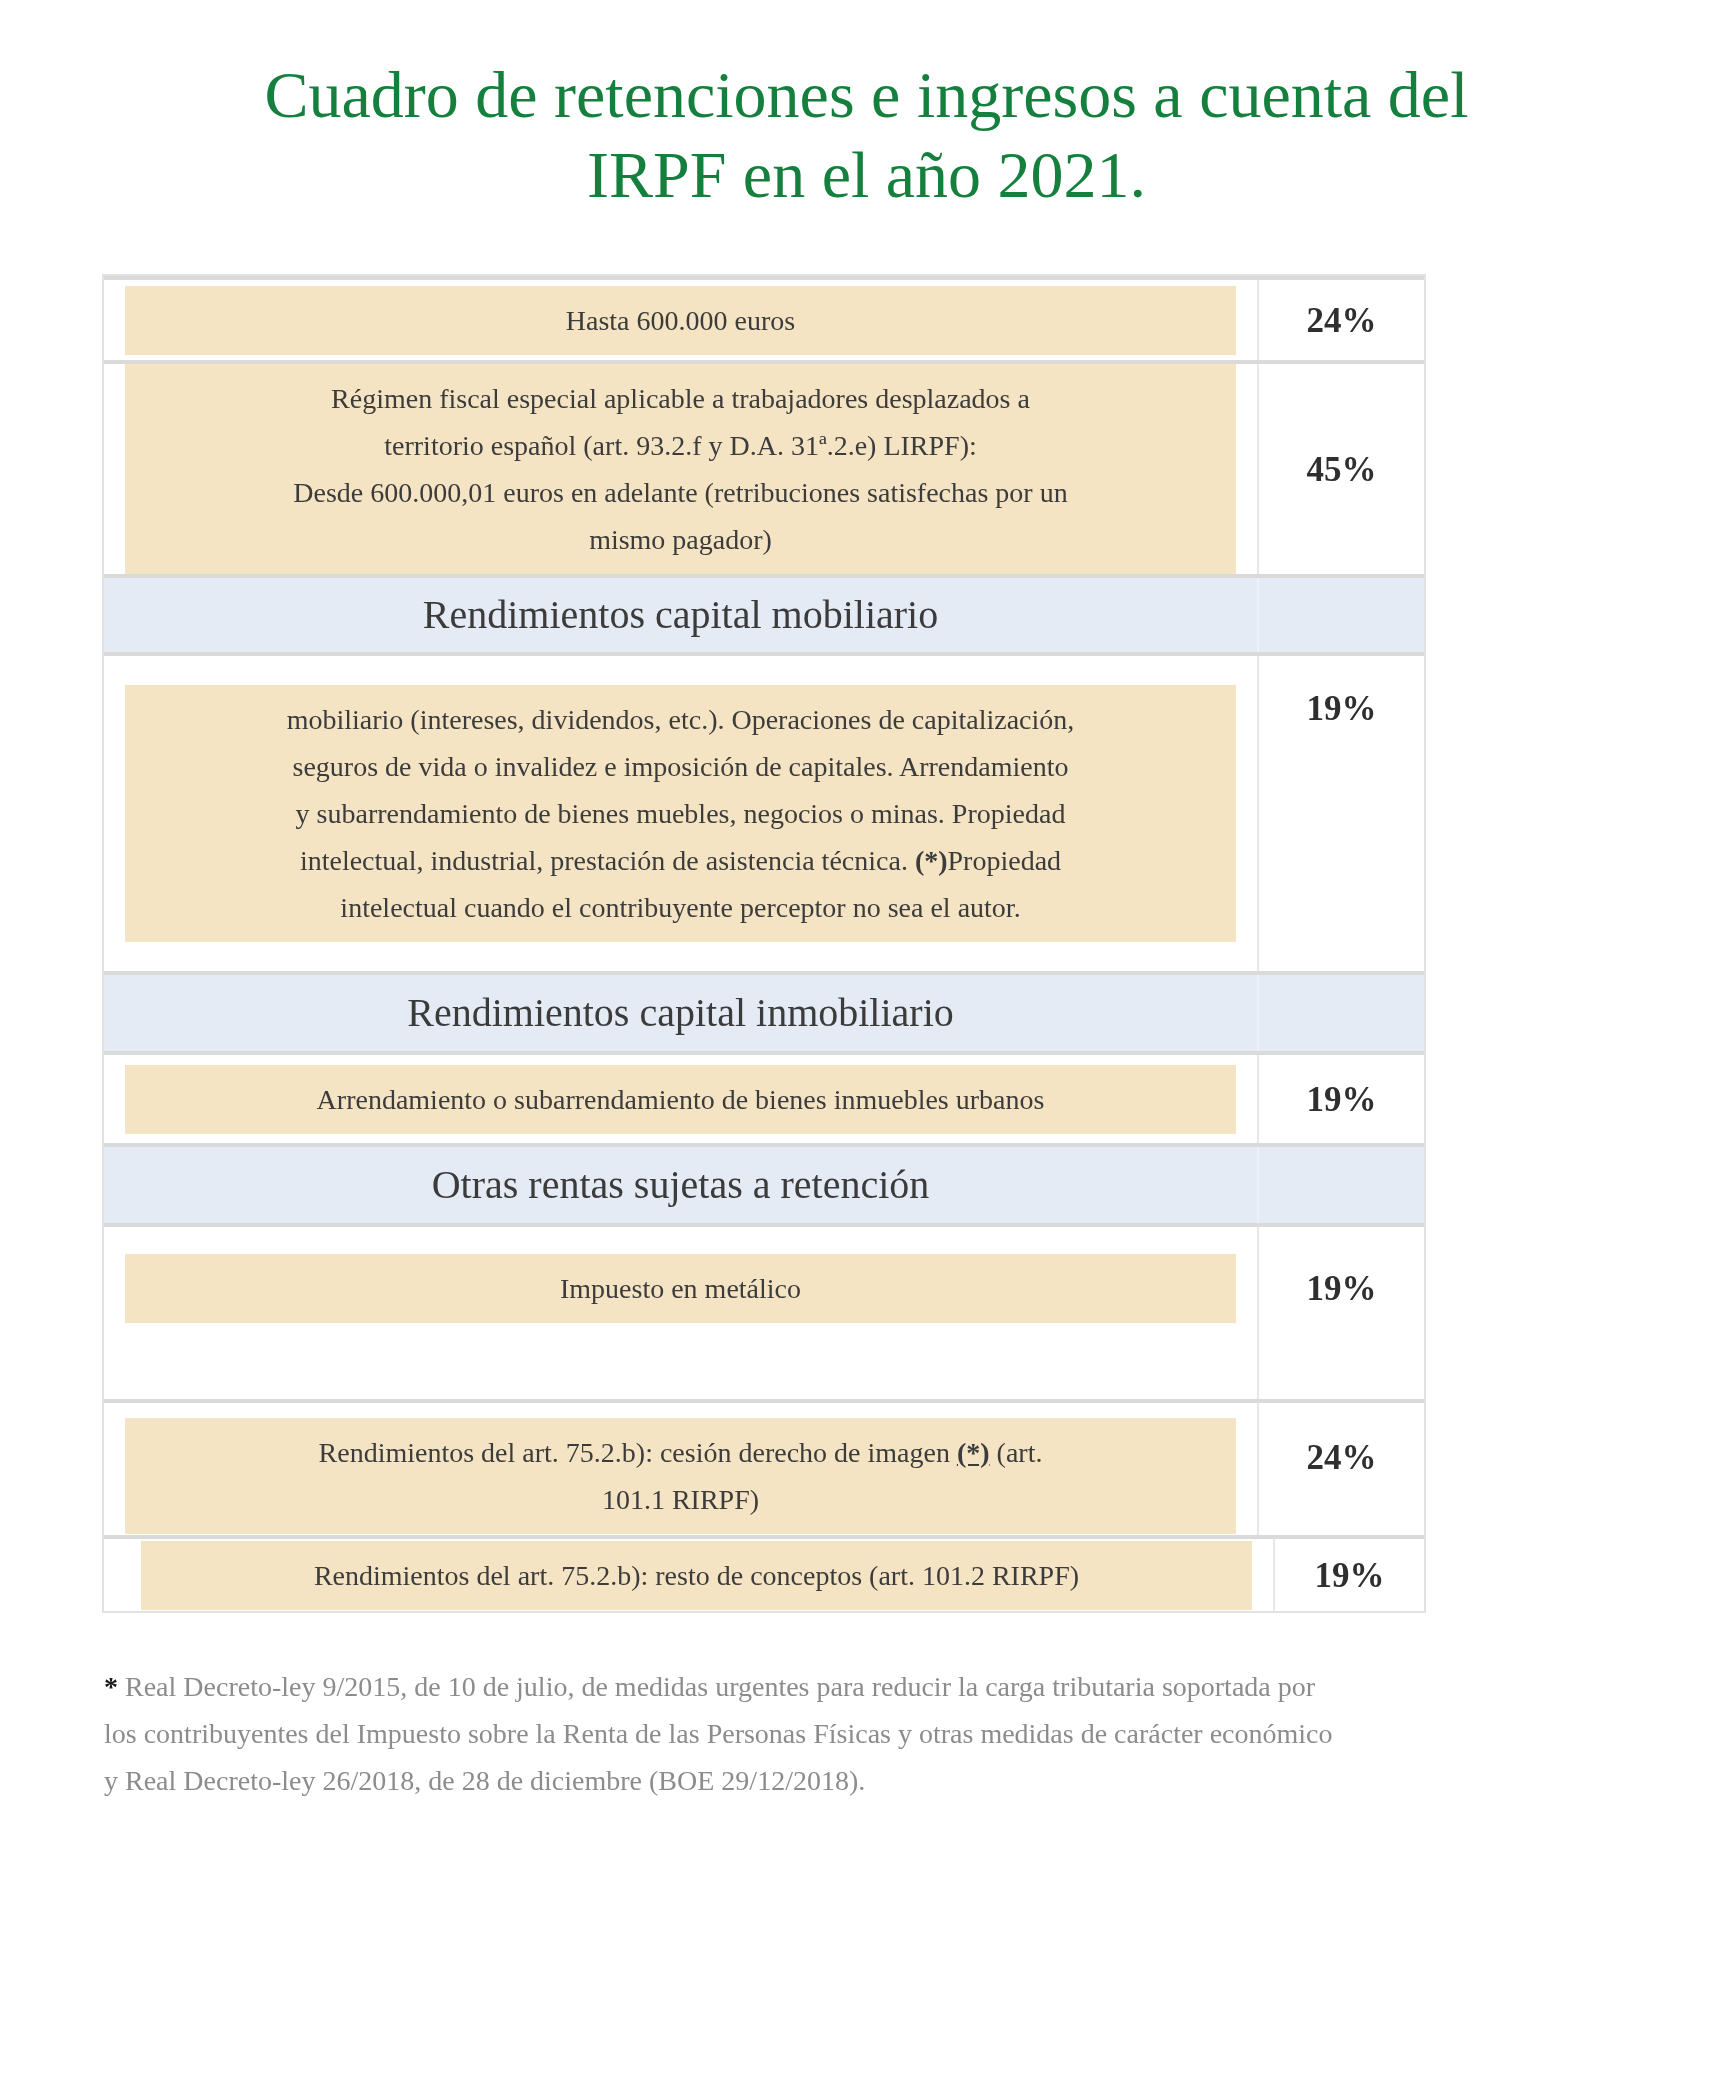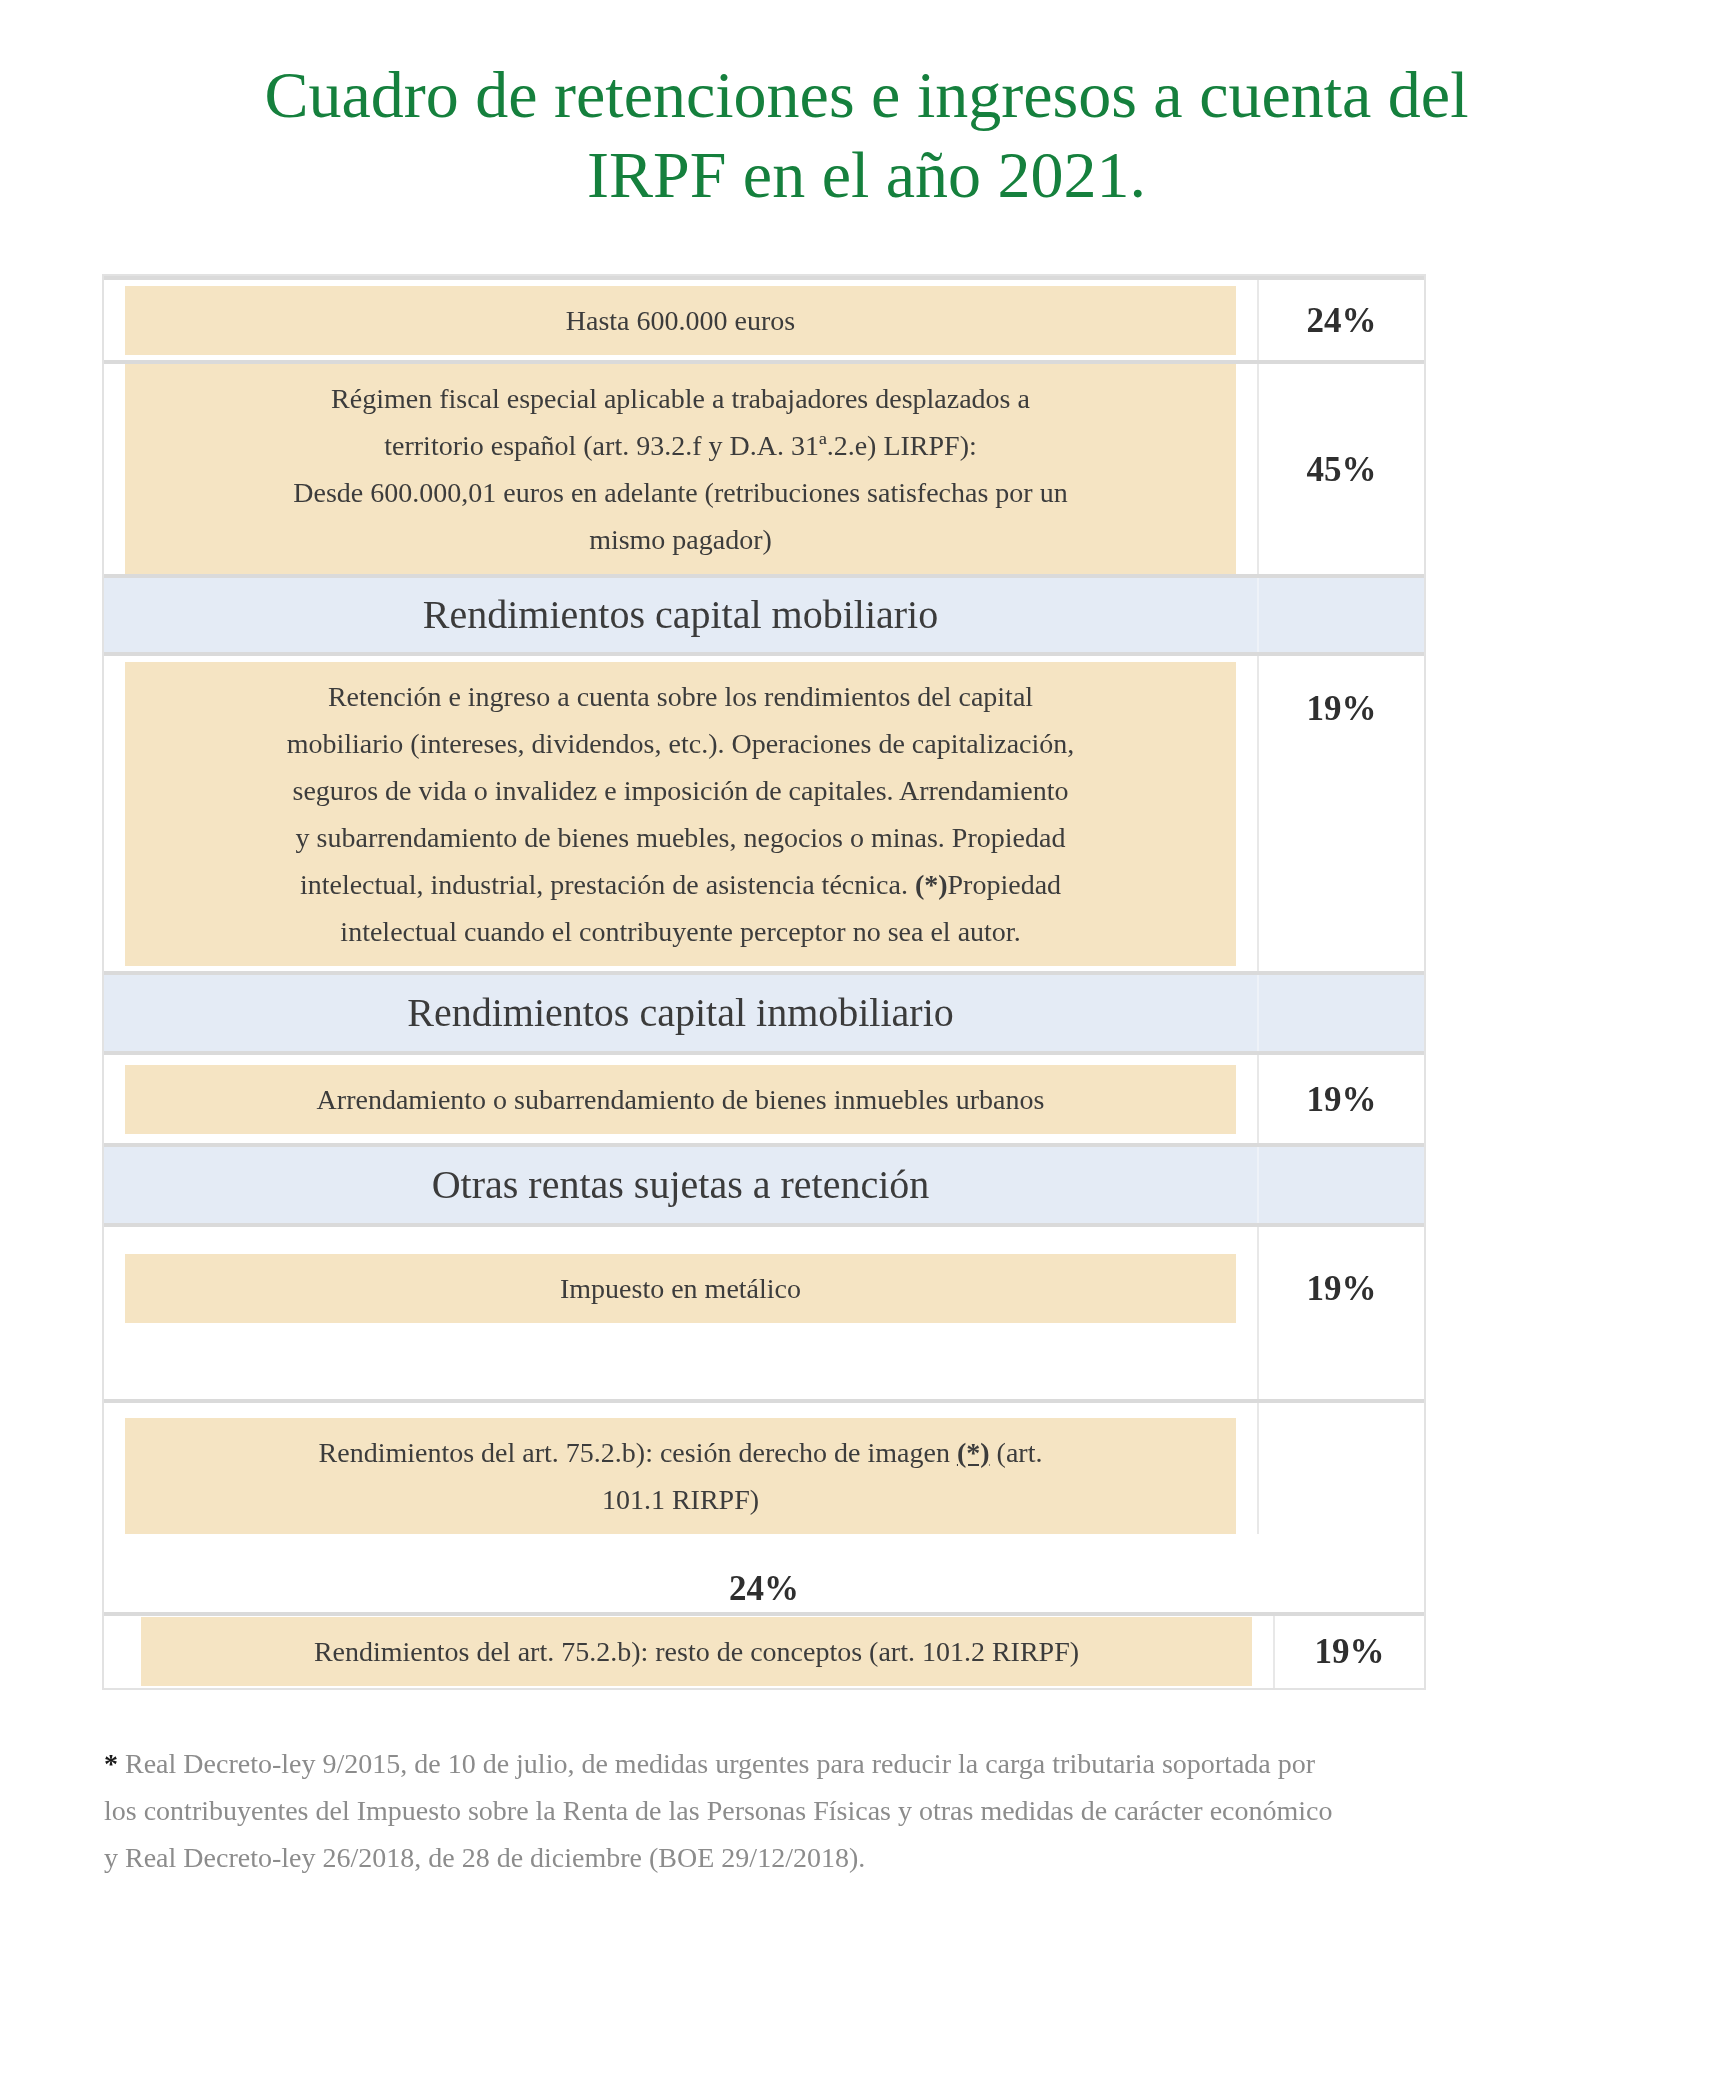--- a/index.html
+++ b/index.html
@@ -88,21 +88,21 @@
 
   
   .r-hasta       { min-height: 84px; }
   .r-regimen     { min-height: 210px; }
   .r-band        { min-height: 78px; }
   .r-retencion   { min-height: 319px; }
   .r-band2       { min-height: 80px; }
   .r-arrenda     { min-height: 92px; }
   .r-band3       { min-height: 80px; }
   .r-premios     { min-height: 176px; }
-  .r-cesion      { min-height: 136px; flex-direction: column; }
+  .r-cesion      { min-height: 136px; }
   .r-resto       { min-height: 76px; padding-left: 16px; }
 
   .pt-ret   { padding-top: 29px; }
   .pt-preL  { padding-top: 27px; }
   .pt-preR  { padding-top: 38px; }
   .pt-cesL  { padding-top: 14.7px; }
   .pt-cesR  { padding-top: 31px; }
 
   
   .footnote {
@@ -156,21 +156,20 @@
   <div class="row r-band band">
     <div class="cell-left">
       <div class="band-label">Rendimientos capital mobiliario</div>
     </div>
     <div class="cell-right"></div>
   </div>
 
   <div class="row r-retencion">
     <div class="cell-left">
       <div class="hl">
-        <div class="line">Retención e ingreso a cuenta sobre los rendimientos del capital</div>
         <div class="line">mobiliario (intereses, dividendos, etc.). Operaciones de capitalización,</div>
         <div class="line">seguros de vida o invalidez e imposición de capitales. Arrendamiento</div>
         <div class="line">y subarrendamiento de bienes muebles, negocios o minas. Propiedad</div>
         <div class="line"><span>intelectual, industrial, prestación de asistencia técnica. </span><span class="star-bold">(*)</span><span>Propiedad</span></div>
         <div class="line">intelectual cuando el contribuyente perceptor no sea el autor.</div>
       </div>
     </div>
     <div class="cell-right top pt-ret">
       <span class="rate">19%</span>
     </div>

